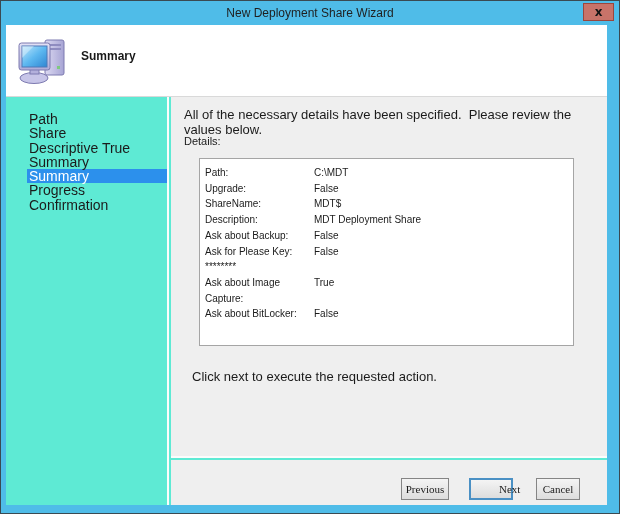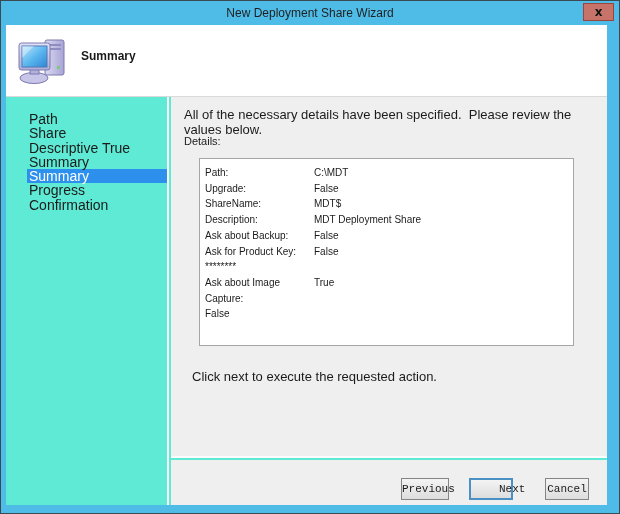--- a/index.html
+++ b/index.html
@@ -42,24 +42,24 @@
     background:#ffffff;border:1px solid #a5a5a5;overflow:hidden;padding:6px 0 0 5px;}
   .drow{display:flex;line-height:15.7px;font-size:10px;color:#1b1b1b;}
   .dk{width:109px;flex:0 0 109px;}
   .dv{flex:1;}
   .note{position:absolute;left:13px;top:264px;margin:8px;font-size:13px;color:#1b1b1b;}
 
   
   .footer{position:absolute;left:165px;right:0;top:435px;height:45px;background:#efefef;}
   .wbtn{position:absolute;top:18px;height:22px;box-sizing:border-box;
     background:linear-gradient(#f4f4f4,#dddddd);border:1px solid #858585;
-    font-family:Liberation Mono, monospace;font-size:11px;color:#1b1b1b;padding:0;cursor:pointer;}
+    font-family:Liberation Serif, serif;font-size:11px;color:#1b1b1b;padding:0;cursor:pointer;}
   .wbtn.prev{left:230px;width:48px;}
   .wbtn.next{left:298px;width:44px;border:2px solid #4a90c4;padding-left:28px;}
-  .wbtn.cancel{left:374px;width:44px;}
+  .wbtn.cancel{left:365px;width:44px;}
 </style>
 </head>
 <body>
 
 <div class="window">
 
   <div class="titlebar">
     <span class="title">New Deployment Share Wizard</span>
     <button class="close-btn">
       <span>x</span>
@@ -129,31 +129,32 @@
             </div>
             <div class="drow">
               <span class="dk">Description:</span>
               <span class="dv">MDT Deployment Share</span>
             </div>
             <div class="drow">
               <span class="dk">Ask about Backup:</span>
               <span class="dv">False</span>
             </div>
             <div class="drow">
-              <span class="dk">Ask for Product Key:</span>
+              <span class="dk">Ask for Please Key:</span>
               <span class="dv">False</span>
             </div>
             <div class="drow">
               <span class="dv">********</span>
             </div>
             <div class="drow">
               <span class="dk">Ask about Image Capture:</span>
               <span class="dv">True</span>
             </div>
             <div class="drow">
+              <span class="dk">Ask about BitLocker:</span>
               <span class="dv">False</span>
             </div>
           </div>
       </div>
       <p class="note">Click next to execute the requested action.</p>
     </div>
 
     <div class="footer">
       <button class="wbtn prev">Previous</button>
       <button class="wbtn next">Next</button>

